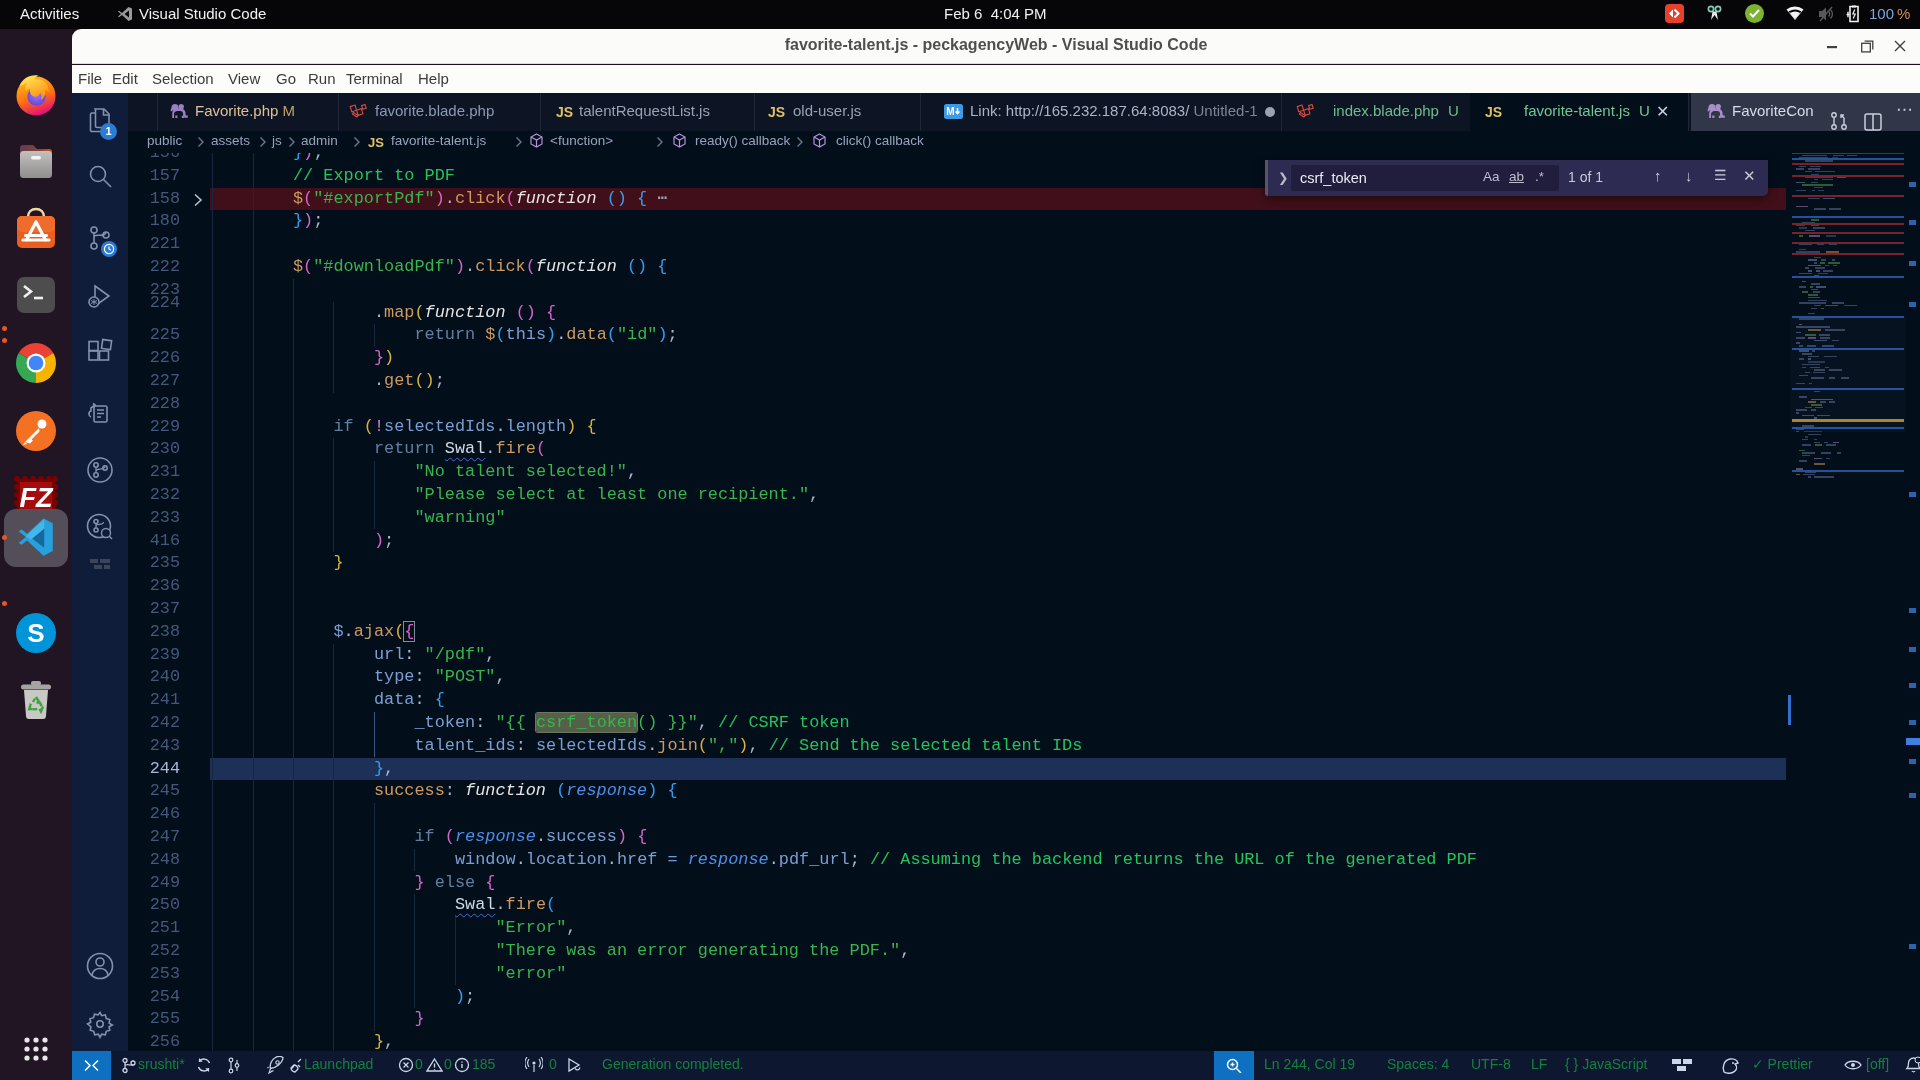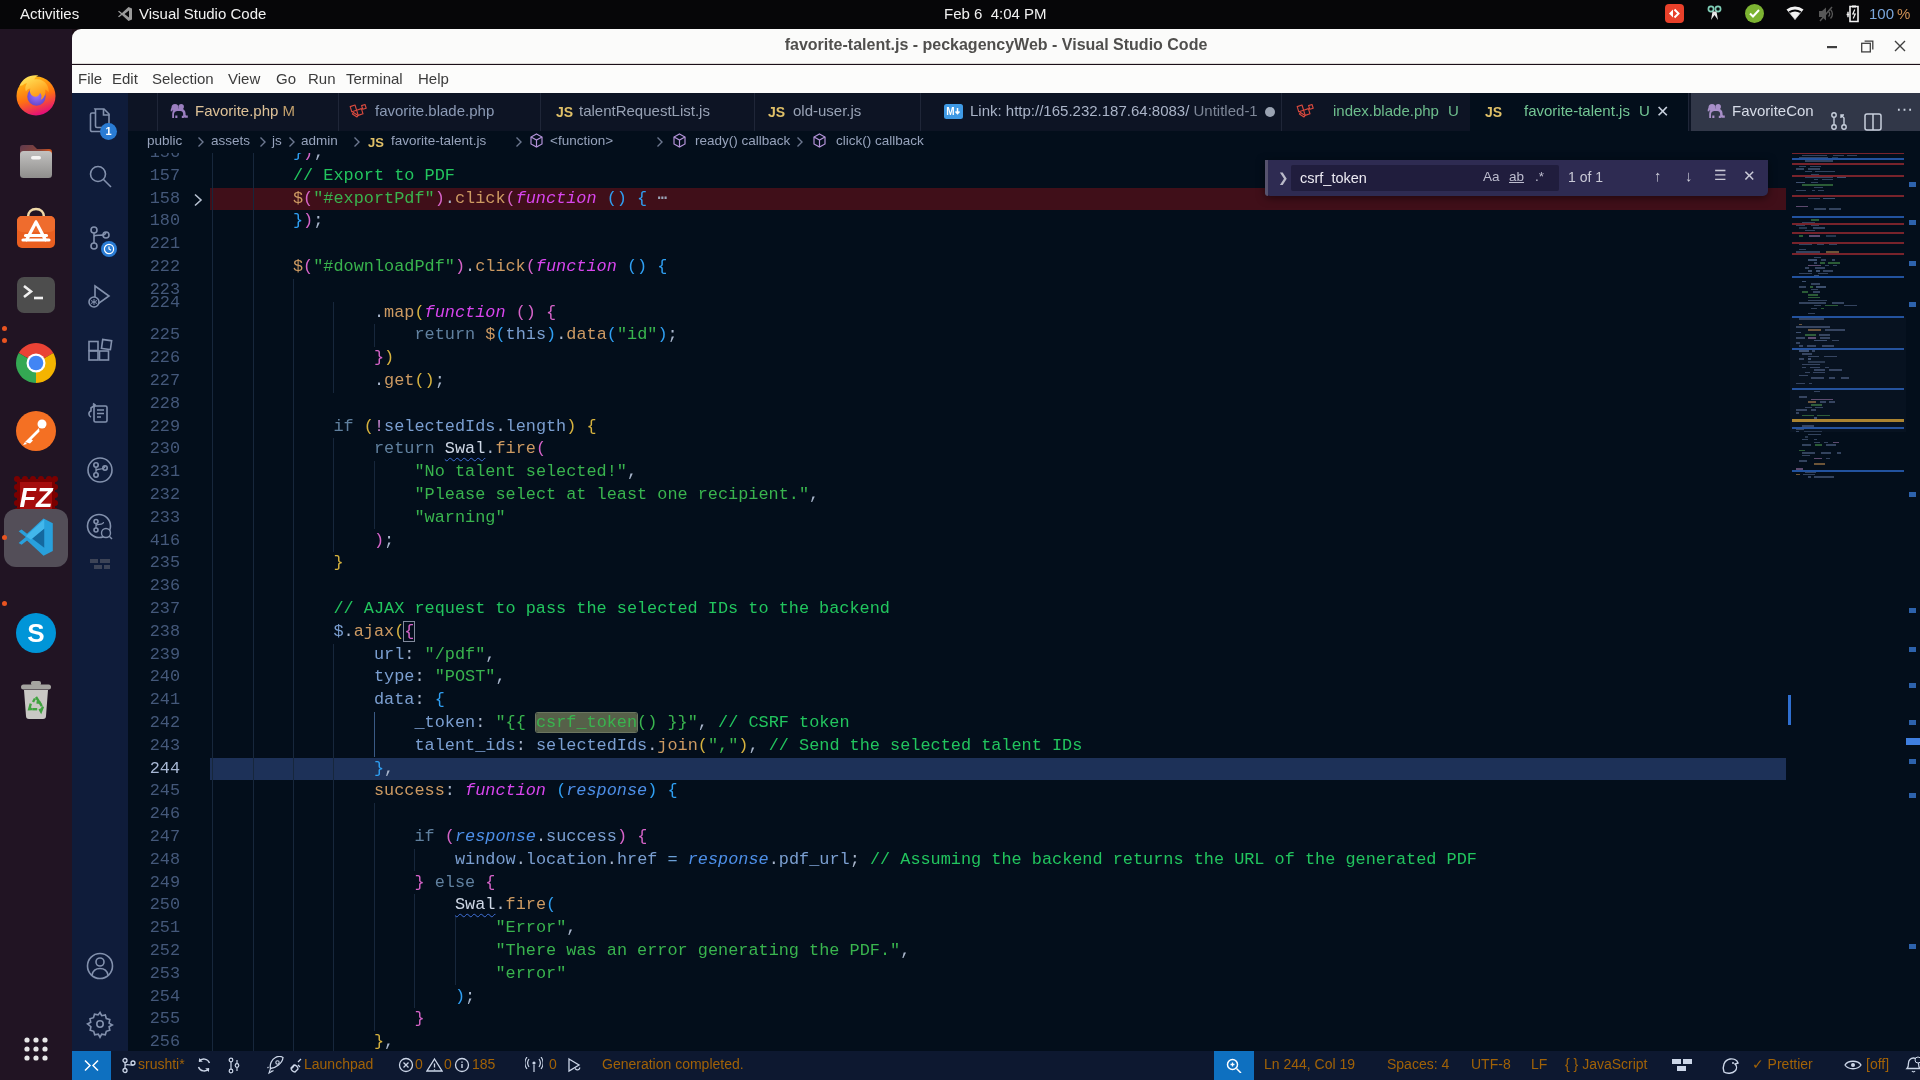--- a/index.html
+++ b/index.html
@@ -24,21 +24,21 @@
 
 #actbar{position:absolute;left:0;top:64px;width:56px;height:958px;background:#0f1c3a}
 
 #editor{position:absolute;left:56px;top:124px;width:1792px;height:898px;background:#030e1b;overflow:hidden}
 #editor .inner{position:absolute;left:-128px;top:-153px;width:1920px;height:1080px}
 .num{position:absolute;left:128px;width:52px;height:22.8px;line-height:22.8px;text-align:right;color:#44587a;font-family:"Liberation Mono",monospace;font-size:16.87px}
 .num.on{color:#a7b7d4}
 pre.cl{position:absolute;height:22.8px;line-height:22.8px;font-family:"Liberation Mono",monospace;font-size:16.87px;color:#a9b6cc;white-space:pre;font-variant-ligatures:none}
 pre.cl i{font-style:normal}
 i.c{color:#22c55e}
-i.k1{color:#d946ef;font-style:italic!important}
+i.k1{color:#e5e5e5;font-style:italic!important}
 i.k2{color:#60809f}
 i.v{color:#7b9fd1}
 i.rs{color:#4d8fe8;font-style:italic!important}
 i.tn{color:#cd9a62}
 i.s{color:#39b44e}
 i.p{color:#a9b6cc}
 i.bg{color:#d6b23e}
 i.bo{color:#d563c8}
 i.bb{color:#2f9ff2}
 i.op{color:#6b9fd6}
@@ -49,21 +49,21 @@
 i.mbox{box-shadow:0 0 0 1px #828a9c}
 
 #find{position:absolute;left:1193px;top:131px;width:503px;height:36px;background:#2e2b52;border-radius:0 0 5px 5px;box-shadow:0 2px 8px rgba(0,0,0,.5);z-index:60;color:#c9c9d6}
 #find .grip{position:absolute;left:0;top:0;width:3px;height:36px;background:#57536e;border-radius:0 0 0 5px}
 #find .chev{position:absolute;left:13px;top:10px;font-size:12.5px;color:#b9b9c8}
 #find .inp{position:absolute;left:26px;top:5px;width:268px;height:26px;background:#201d3d;border-radius:2px;color:#eceaf2;font-size:14.5px;line-height:26px;padding-left:9px}
 #find .tog{position:absolute;top:9px;font-size:13.5px;color:#bdbdce}
 #find .cnt{position:absolute;left:303px;top:9px;font-size:14px;color:#c9c9d6}
 #find .ic{position:absolute;top:7px;font-size:15px;color:#c9c9d6}
 
-#status{position:absolute;left:0;top:1022px;width:1848px;height:29px;background:#0d1830;color:#a16207;font-size:14px}
+#status{position:absolute;left:0;top:1022px;width:1848px;height:29px;background:#0d1830;color:#15803d;font-size:14px}
 #status .it{position:absolute;top:5px;white-space:pre}
 
 svg{display:block}
 </style></head><body>
 <div id="root">
 
 <div id="topbar">
   <span class="abs" style="left:20px;top:5px">Activities</span>
   <svg class="abs" style="left:117px;top:6px" width="16" height="16" viewBox="0 0 16 16">
         <path d="M11.5 1 5 7 2 4.8 1 5.4l3 2.6-3 2.6 1 .6L5 9l6.5 6 3.5-1.6V2.6L11.5 1zm.5 3.5v7L7.5 8 12 4.5z" fill="#9a9a9a"></path>
@@ -522,21 +522,20 @@
 <div class="num" style="top:483.9px">232</div>
 <pre class="cl" style="left:414.48px;top:483.9px"><i class="s">"Please select at least one recipient."</i><i class="p">,</i></pre>
 <div class="num" style="top:506.7px">233</div>
 <pre class="cl" style="left:414.48px;top:506.7px"><i class="s">"warning"</i></pre>
 <div class="num" style="top:529.5px">416</div>
 <pre class="cl" style="left:373.98400000000004px;top:529.5px"><i class="bo">)</i><i class="p">;</i></pre>
 <div class="num" style="top:552.3px">235</div>
 <pre class="cl" style="left:333.488px;top:552.3px"><i class="bg">}</i></pre>
 <div class="num" style="top:575.1px">236</div>
 <div class="num" style="top:597.9px">237</div>
-<pre class="cl" style="left:333.488px;top:597.9px"><i class="c">// AJAX request to pass the selected IDs to the backend</i></pre>
 <div class="num" style="top:620.7px">238</div>
 <pre class="cl" style="left:333.488px;top:620.7px"><i class="v">$</i><i class="p">.</i><i class="tn">ajax</i><i class="bg">(</i><i class="bo mbox">{</i></pre>
 <div class="num" style="top:643.5px">239</div>
 <pre class="cl" style="left:373.98400000000004px;top:643.5px"><i class="v">url</i><i class="p">:</i> <i class="s">"/pdf"</i><i class="p">,</i></pre>
 <div class="num" style="top:666.3px">240</div>
 <pre class="cl" style="left:373.98400000000004px;top:666.3px"><i class="v">type</i><i class="p">:</i> <i class="s">"POST"</i><i class="p">,</i></pre>
 <div class="num" style="top:689.0999999999999px">241</div>
 <pre class="cl" style="left:373.98400000000004px;top:689.0999999999999px"><i class="v">data</i><i class="p">:</i> <i class="bb">{</i></pre>
 <div class="num" style="top:711.9000000000001px">242</div>
 <pre class="cl" style="left:414.48px;top:711.9000000000001px"><i class="v">_token</i><i class="p">:</i> <i class="s">"{{ </i><i class="s fm">csrf_token</i><i class="s">() }}"</i><i class="p">,</i> <i class="c">// CSRF token</i></pre>

